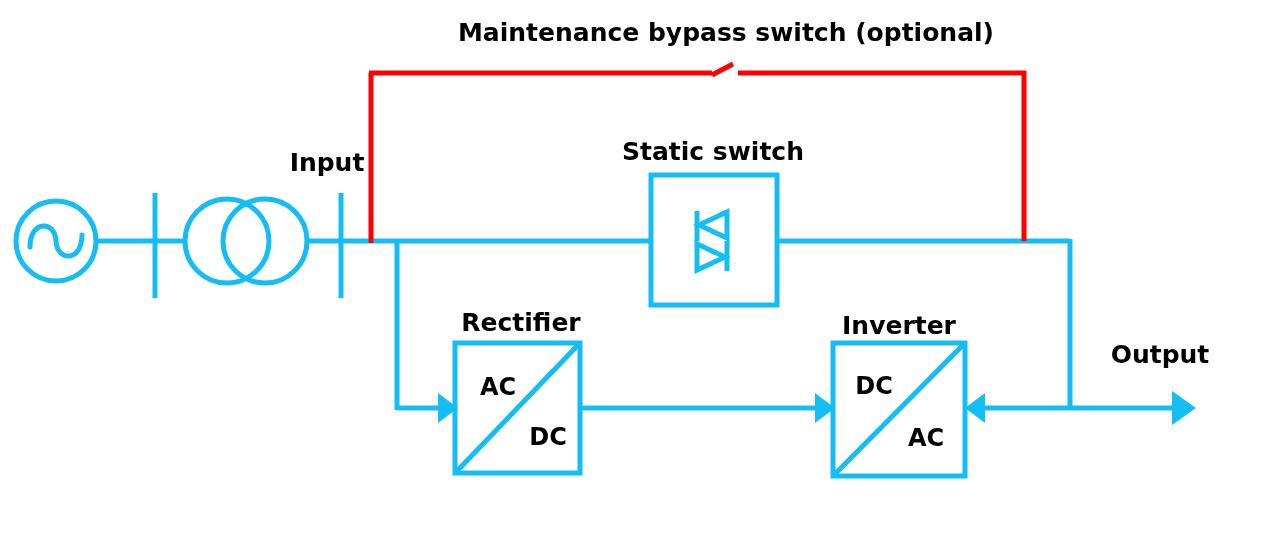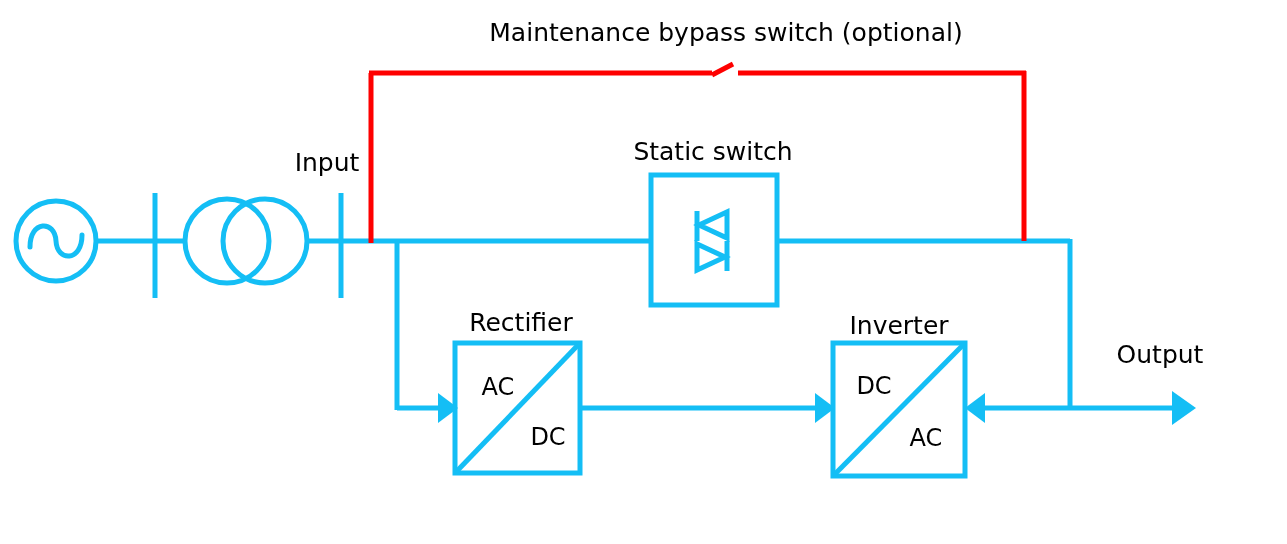--- a/index.html
+++ b/index.html
@@ -7,20 +7,21 @@
     padding: 0;
     background: #ffffff;
   }
   #canvas {
     position: relative;
     width: 1287px;
     height: 544px;
     background: #ffffff;
     font-family: "DejaVu Sans", sans-serif;
     overflow: hidden;
+    font-weight: bold;
   }
   svg#diagram {
     position: absolute;
     left: 0;
     top: 0;
     width: 1287px;
     height: 544px;
   }
   .lbl {
     font-family: "DejaVu Sans", sans-serif;

